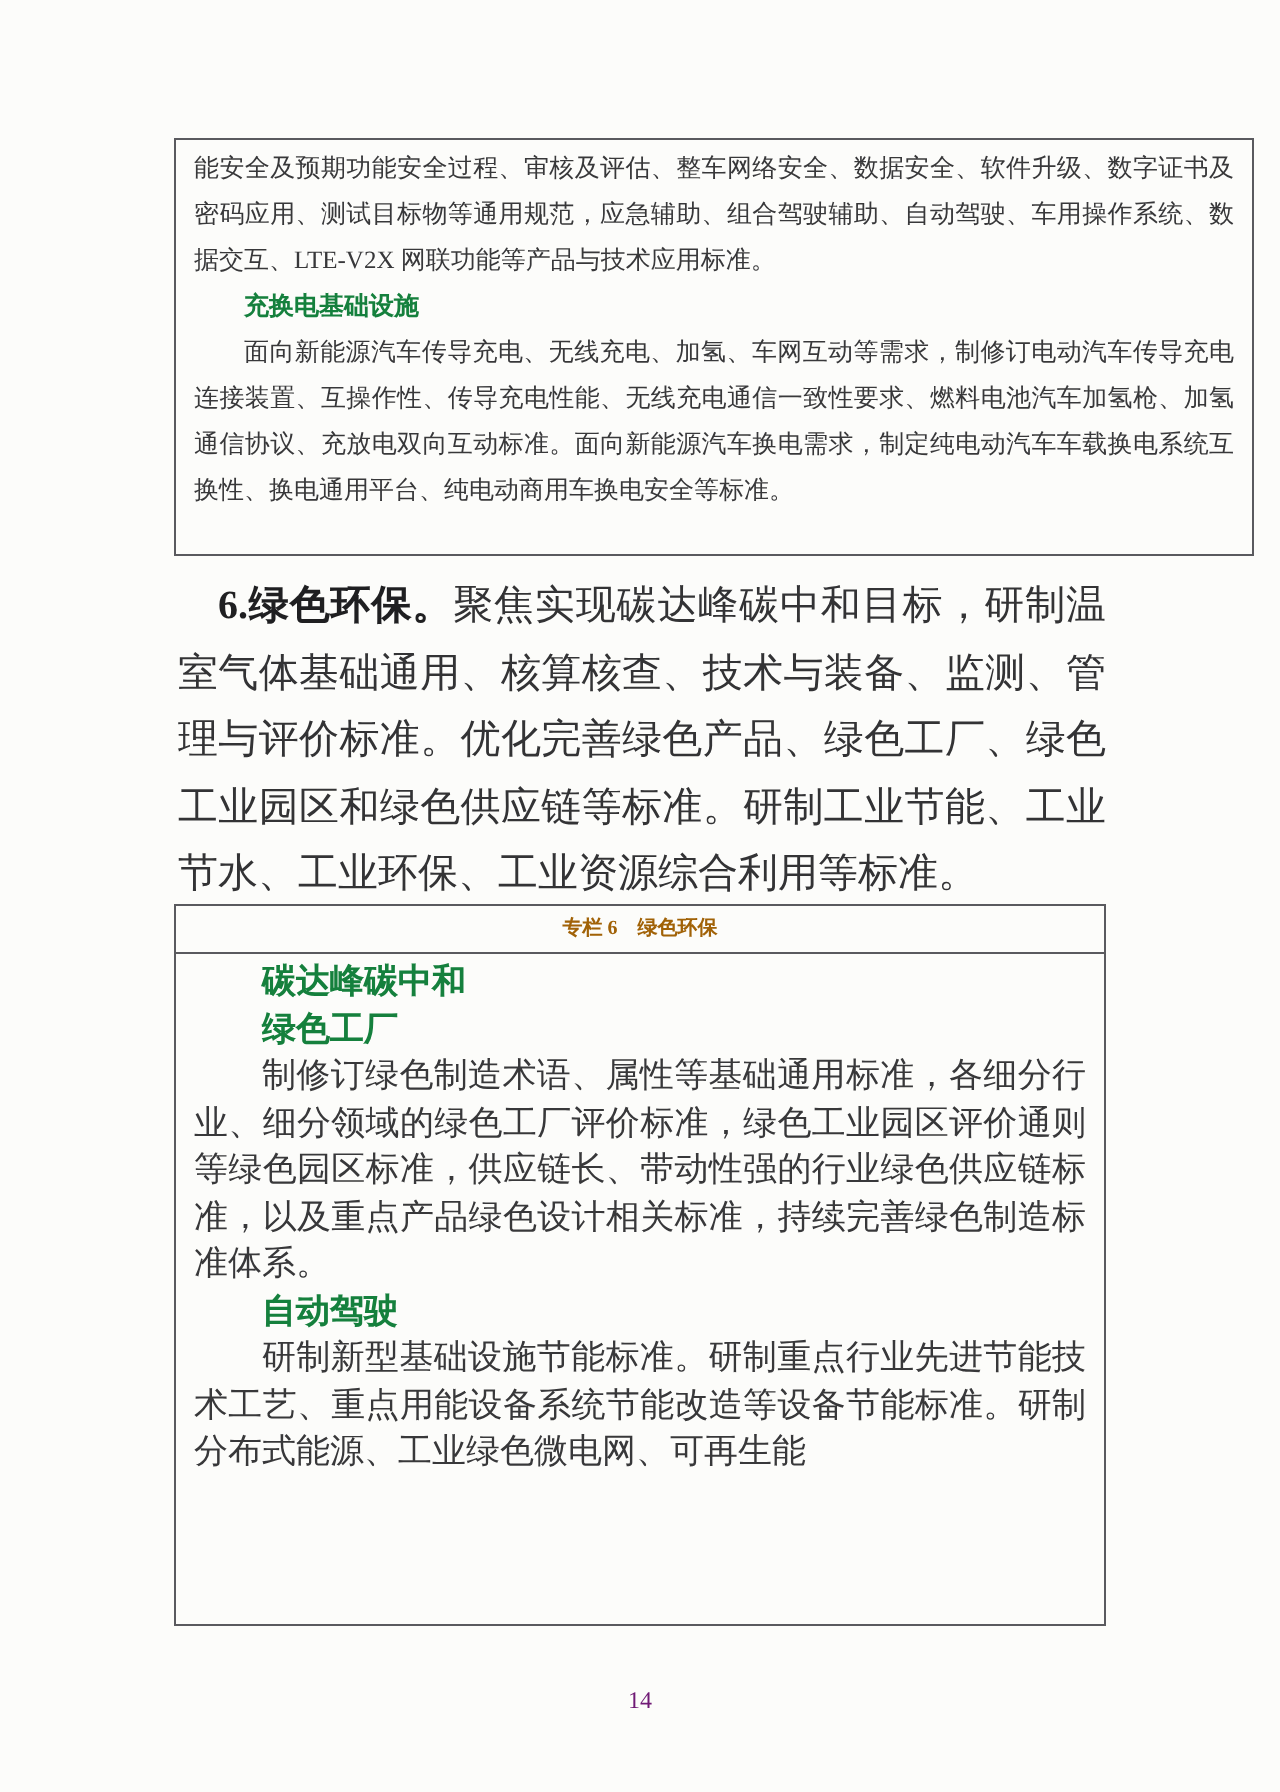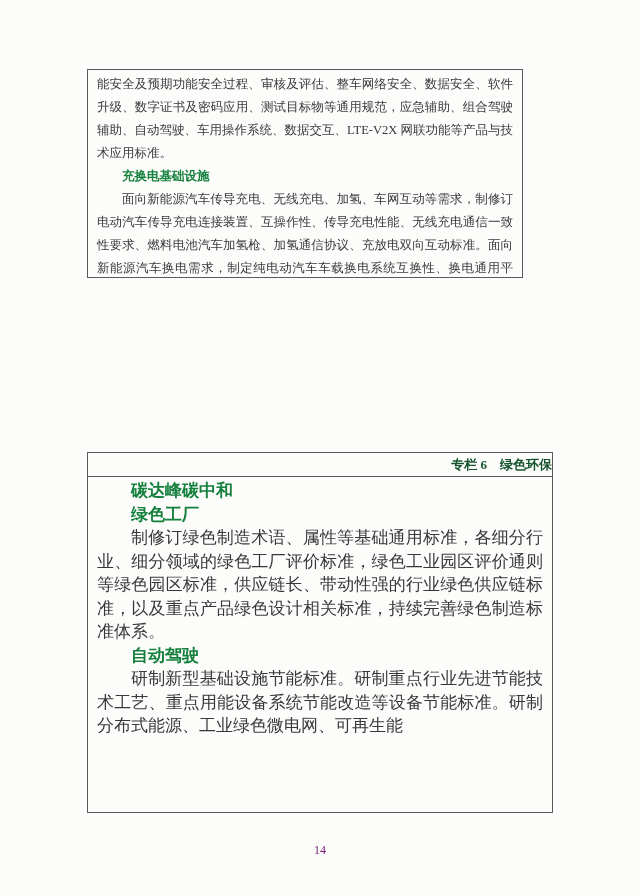--- a/index.html
+++ b/index.html
@@ -15,21 +15,21 @@
     margin: 0 auto;
     background: #fcfcfa;
     color: #38383a;
     overflow: hidden;
   }
   
   .box-continued {
     position: absolute;
     left: 87px;
     top: 69px;
-    width: 436px;
+    width: 540px;
     height: 209px;
     border: 1px solid #5a5a5e;
     box-sizing: border-box;
     padding: 3px 9px 0 9px;
     font-size: 12.5px;
     line-height: 23px;
     text-align: justify;
     overflow: hidden;
   }
   .box-continued p, .column-box p { margin: 0; }
@@ -64,24 +64,24 @@
     width: 466px;
     height: 361px;
     border: 1px solid #5a5a5e;
     box-sizing: border-box;
     overflow: hidden;
   }
   .column-box-header {
     height: 23px;
     line-height: 23px;
     border-bottom: 1px solid #5a5a5e;
-    text-align: right;
+    text-align: center;
     font-weight: bold;
-    font-size: 13px;
-    color: #14532d;
+    font-size: 10px;
+    color: #a16207;
   }
   .column-box-body {
     padding: 2px 9px 0 9px;
     font-size: 17px;
     line-height: 23.5px;
     text-align: justify;
     overflow: hidden;
     height: 334px;
   }
 
@@ -100,20 +100,21 @@
 <body>
 
 <div class="page">
 
   <div class="box-continued">
     <p class="cont-par">能安全及预期功能安全过程、审核及评估、整车网络安全、数据安全、软件升级、数字证书及密码应用、测试目标物等通用规范，应急辅助、组合驾驶辅助、自动驾驶、车用操作系统、数据交互、LTE-V2X 网联功能等产品与技术应用标准。</p>
     <p class="box-subheading">充换电基础设施</p>
     <p class="box-par">面向新能源汽车传导充电、无线充电、加氢、车网互动等需求，制修订电动汽车传导充电连接装置、互操作性、传导充电性能、无线充电通信一致性要求、燃料电池汽车加氢枪、加氢通信协议、充放电双向互动标准。面向新能源汽车换电需求，制定纯电动汽车车载换电系统互换性、换电通用平台、纯电动商用车换电安全等标准。</p>
   </div>
 
+  <p class="main-par"><span class="lead">6.绿色环保。</span><span>聚焦实现碳达峰碳中和目标，研制温室气体基础通用、核算核查、技术与装备、监测、管理与评价标准。优化完善绿色产品、绿色工厂、绿色工业园区和绿色供应链等标准。研制工业节能、工业节水、工业环保、工业资源综合利用等标准。</span></p>
 
   <div class="column-box">
     <div class="column-box-header">专栏 6　绿色环保</div>
     <div class="column-box-body">
       <p class="box-subheading">碳达峰碳中和</p>
       <p class="box-subheading">绿色工厂</p>
       <p class="box-par">制修订绿色制造术语、属性等基础通用标准，各细分行业、细分领域的绿色工厂评价标准，绿色工业园区评价通则等绿色园区标准，供应链长、带动性强的行业绿色供应链标准，以及重点产品绿色设计相关标准，持续完善绿色制造标准体系。</p>
       <p class="box-subheading">自动驾驶</p>
       <p class="box-par">研制新型基础设施节能标准。研制重点行业先进节能技术工艺、重点用能设备系统节能改造等设备节能标准。研制分布式能源、工业绿色微电网、可再生能</p>
     </div>

